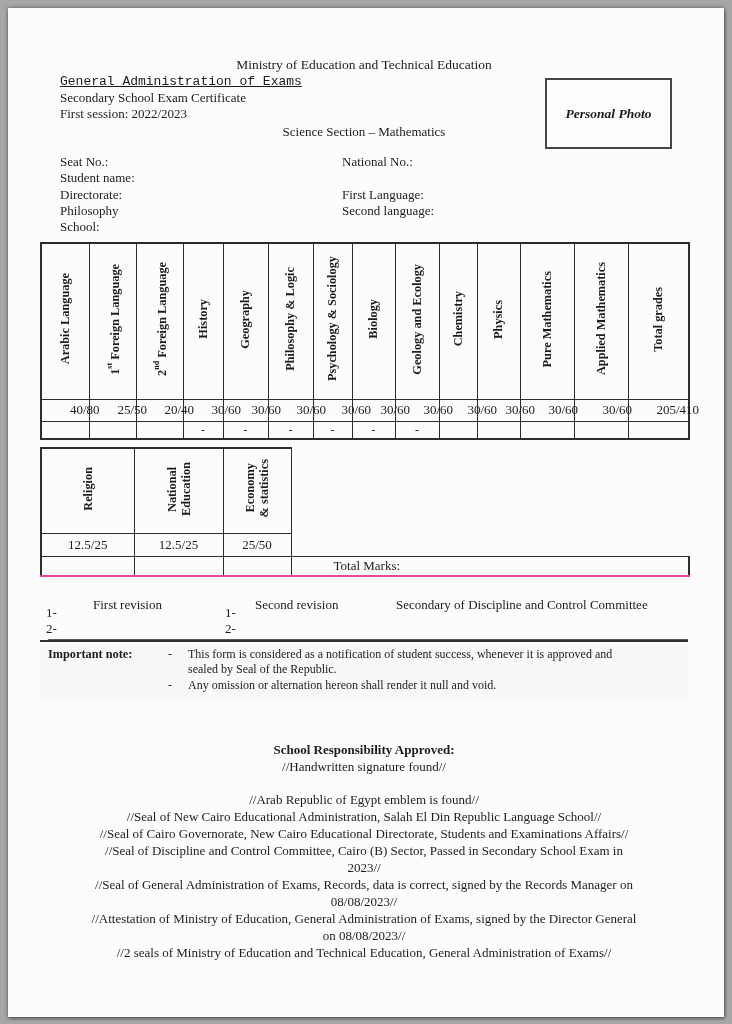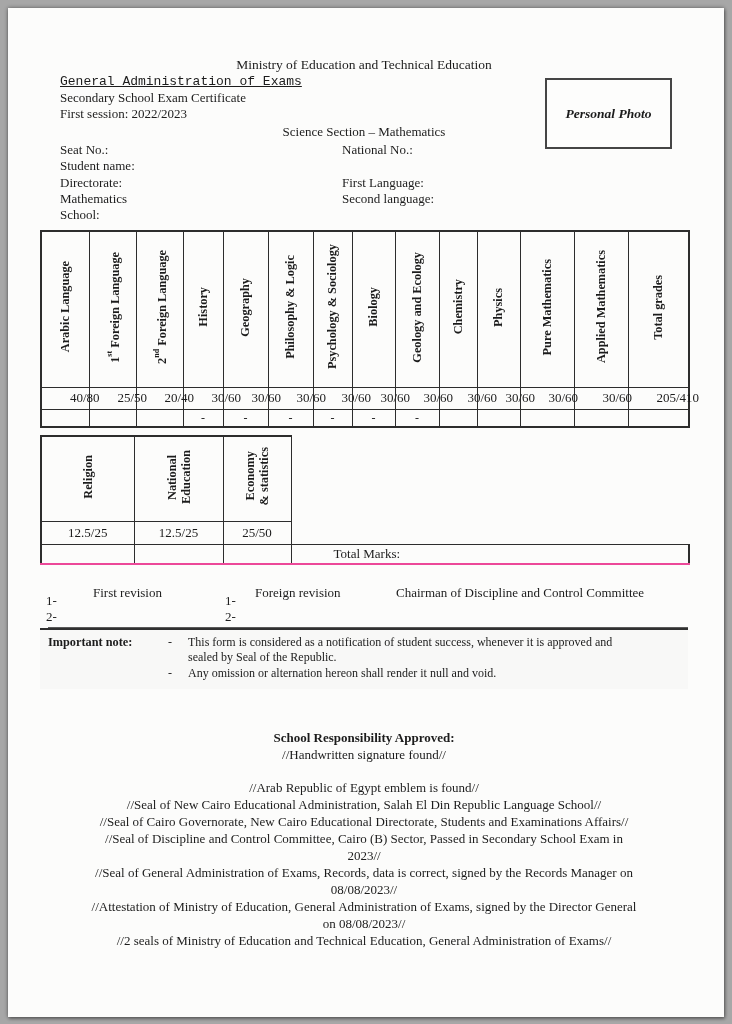--- a/index.html
+++ b/index.html
@@ -21,21 +21,21 @@
   .ministry{margin-top:48px;text-align:center;font-size:13.5px;line-height:17px;}
   .photo-box{
     position:absolute;left:537px;top:70px;width:123px;height:67px;
     border:2px solid #454545;background:#fdfdfc;
     display:flex;align-items:center;justify-content:center;
     font-weight:bold;font-style:italic;font-size:13.5px;
   }
   .admin-block{margin-left:20px;margin-top:1px;}
   .u{text-decoration:underline;font-family:Liberation Mono, monospace;}
   .section-line{text-align:center;margin-top:1px;line-height:16.5px;}
-  .fields{margin-left:20px;margin-top:2px;}
+  .fields{margin-left:20px;margin-top:14px;}
   .frow{display:flex;line-height:16.3px;}
   .fl{width:282px;}
   table{border-collapse:collapse;table-layout:fixed;}
   .main-table{width:648px;margin-top:6px;border:2px solid #2d2d2d;}
   .main-table th,.main-table td{border:1px solid #2d2d2d;padding:0;text-align:center;vertical-align:middle;}
   .main-table th{height:155px;font-weight:bold;}
   .vtext{
     writing-mode:vertical-rl;transform:rotate(180deg);
     display:inline-block;max-height:150px;white-space:nowrap;
     font-size:12.3px;font-weight:bold;line-height:13px;margin:0 auto;
@@ -105,21 +105,21 @@
         <span>National No.:</span>
       </div>
       <div class="frow">
         <span class="fl">Student name:</span>
       </div>
       <div class="frow">
         <span class="fl">Directorate:</span>
         <span>First Language:</span>
       </div>
       <div class="frow">
-        <span class="fl">Mathematics</span>
+        <span class="fl">Philosophy</span>
         <span>Second language:</span>
       </div>
       <div class="frow">
         <span class="fl">School:</span>
       </div>
     </div>
 
     <table class="main-table">
       <colgroup id="main-cols">
           <col style="width: 48px;">
@@ -214,22 +214,22 @@
             <td class="bot2 left2"></td>
             <td class="bot2"></td>
             <td class="bot2"></td>
             <td class="total-cell bot2 right2">Total Marks:</td>
           </tr>
       </tbody>
     </table>
 
     <div class="revision-row">
       <span style="left:53px">First revision</span>
-      <span style="left:215px">Foreign revision</span>
-      <span style="left:356px">Chairman of Discipline and Control Committee</span>
+      <span style="left:215px">Second revision</span>
+      <span style="left:356px">Secondary of Discipline and Control Committee</span>
     </div>
     <div class="num-row">
       <span style="left:6px">1-</span>
       <span style="left:185px">1-</span>
     </div>
     <div class="num-row">
       <span style="left:6px">2-</span>
       <span style="left:185px">2-</span>
     </div>
 

